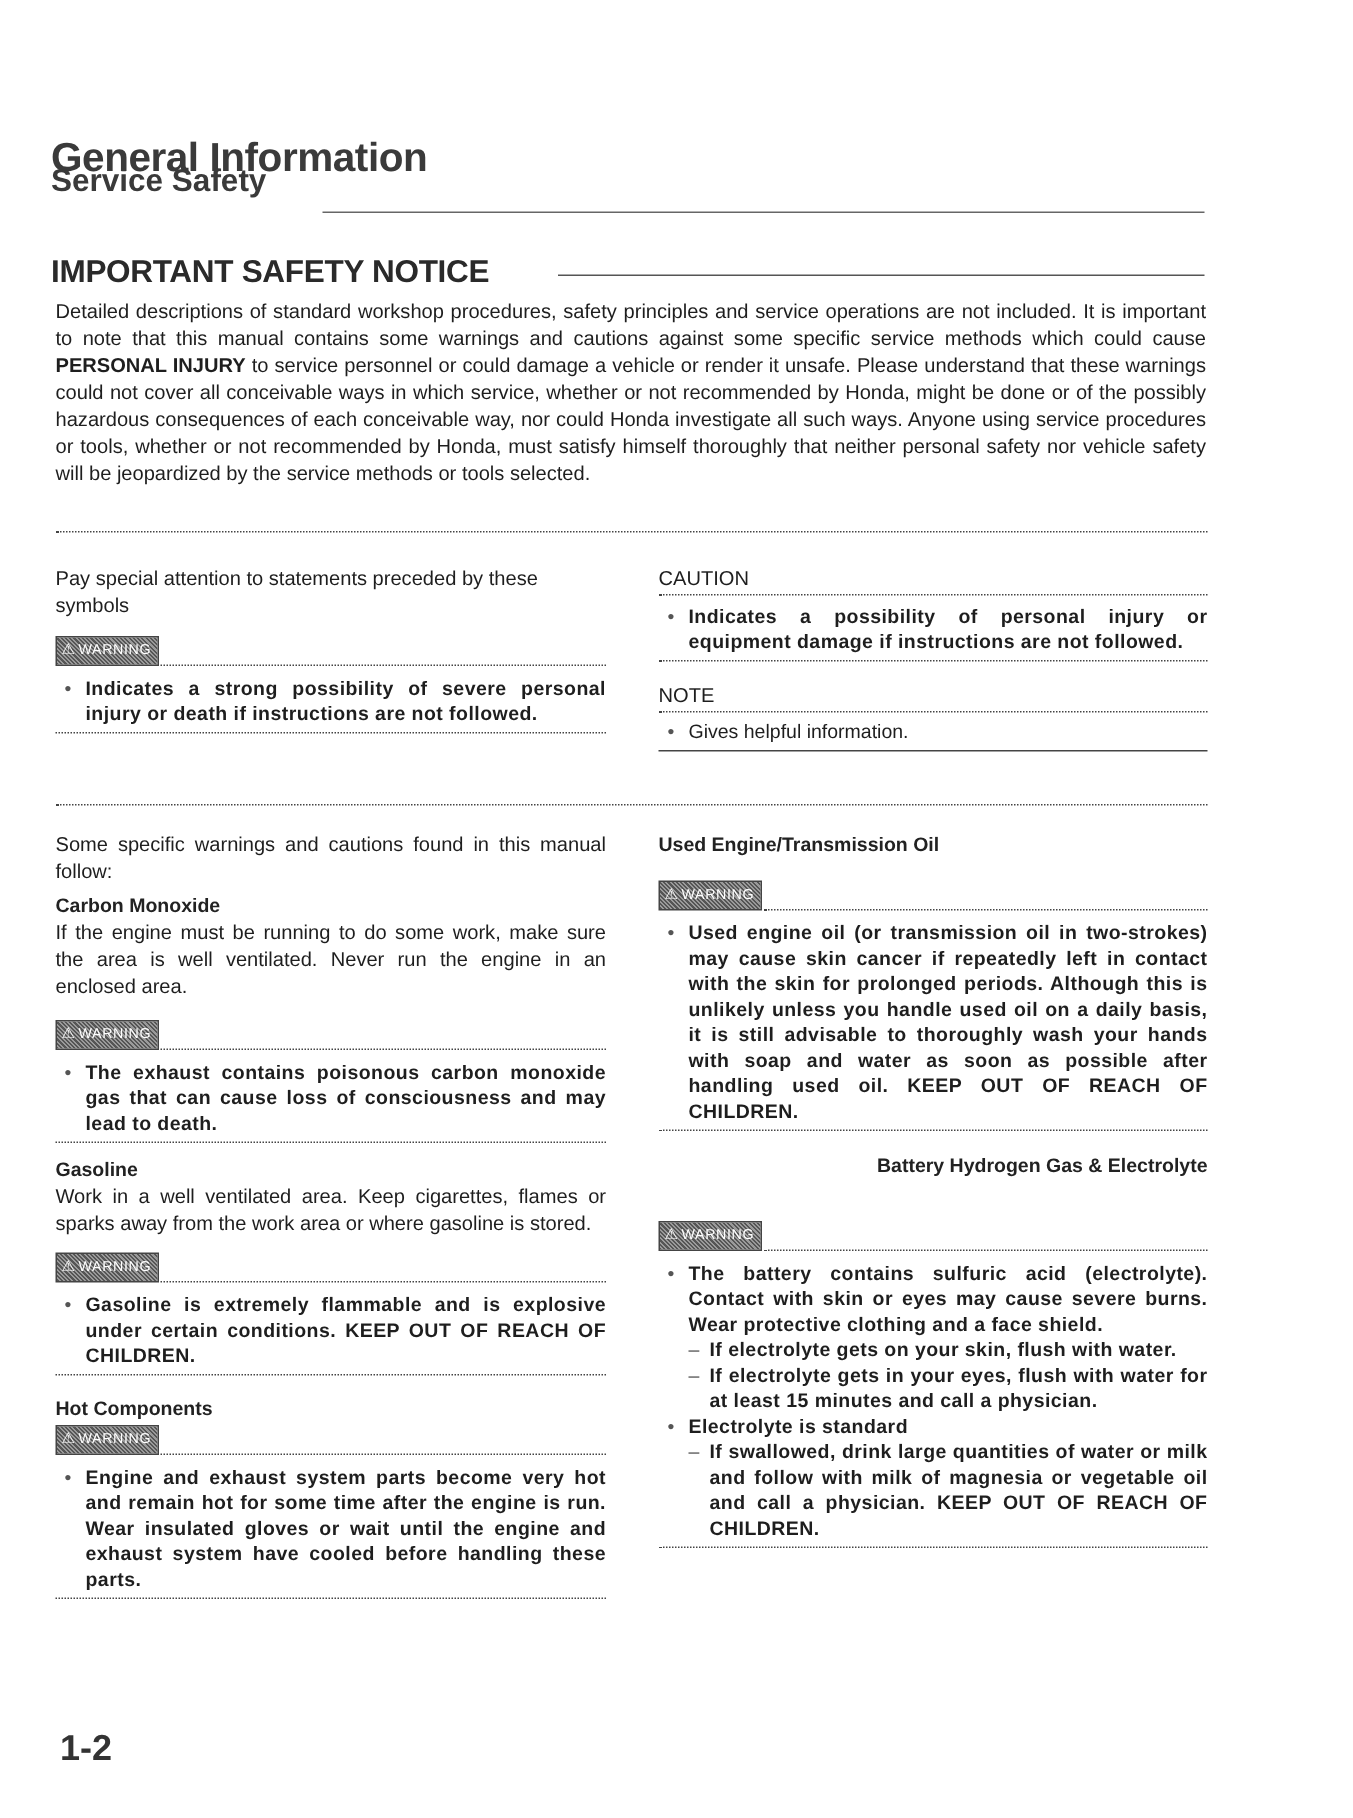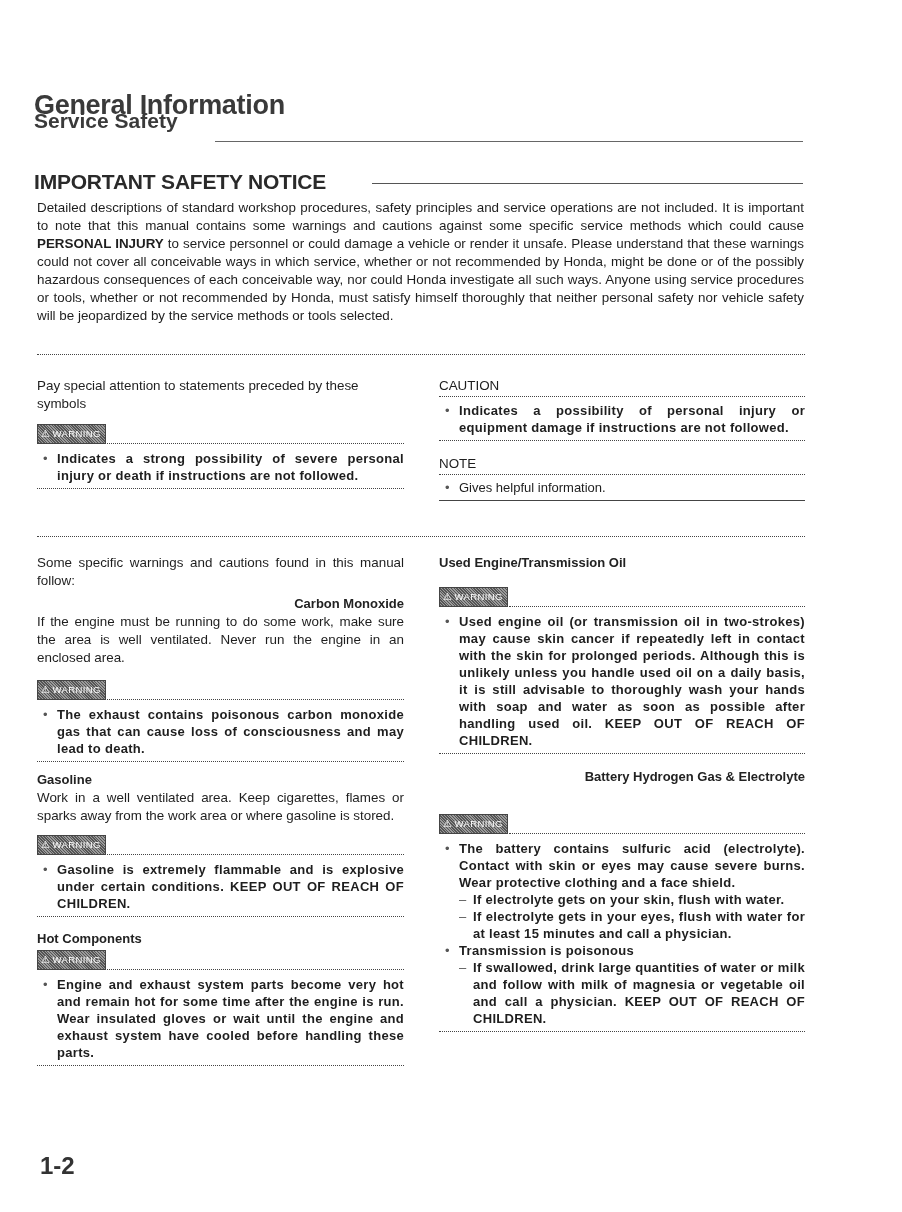--- a/index.html
+++ b/index.html
@@ -82,21 +82,21 @@
     <li>Gives helpful information.</li>
   </ul>
   <div class="end-rule" style="border-top-style:solid;"></div>
 </div>
 
 <div class="abs rule-full" style="top:536px;"></div>
 
 <div class="col col-left" style="top:554px;">
   <p class="para">Some specific warnings and cautions found in this manual follow:</p>
 
-  <p class="subhead" style="margin-top:5px;text-align:right;">Carbon Monoxide</p>
+  <p class="subhead" style="margin-top:5px;">Carbon Monoxide</p>
   <p class="para">If the engine must be running to do some work, make sure the area is well ventilated. Never run the engine in an enclosed area.</p>
   <div class="warn-row" style="margin-top:13px;">
     <span class="warn-badge">
         <span class="tri">⚠</span>
         <span>WARNING</span>
       </span>
     <span class="warn-line"></span>
   </div>
   <ul class="bullet-list">
     <li>The exhaust contains poisonous carbon monoxide gas that can cause loss of consciousness and may lead to death.</li>
@@ -153,21 +153,21 @@
       </span>
     <span class="warn-line"></span>
   </div>
   <ul class="bullet-list">
     <li><span>The battery contains sulfuric acid (electrolyte). Contact with skin or eyes may cause severe burns. Wear protective clothing and a face shield.</span>
       <ul class="dash-list">
         <li>If electrolyte gets on your skin, flush with water.</li>
         <li>If electrolyte gets in your eyes, flush with water for at least 15 minutes and call a physician.</li>
       </ul>
     </li>
-    <li><span>Transmission is poisonous</span>
+    <li><span>Electrolyte is standard</span>
       <ul class="dash-list">
         <li>If swallowed, drink large quantities of water or milk and follow with milk of magnesia or vegetable oil and call a physician. KEEP OUT OF REACH OF CHILDREN.</li>
       </ul>
     </li>
   </ul>
   <div class="end-rule"></div>
 </div>
 
 <div class="abs page-num">1-2</div>
 

